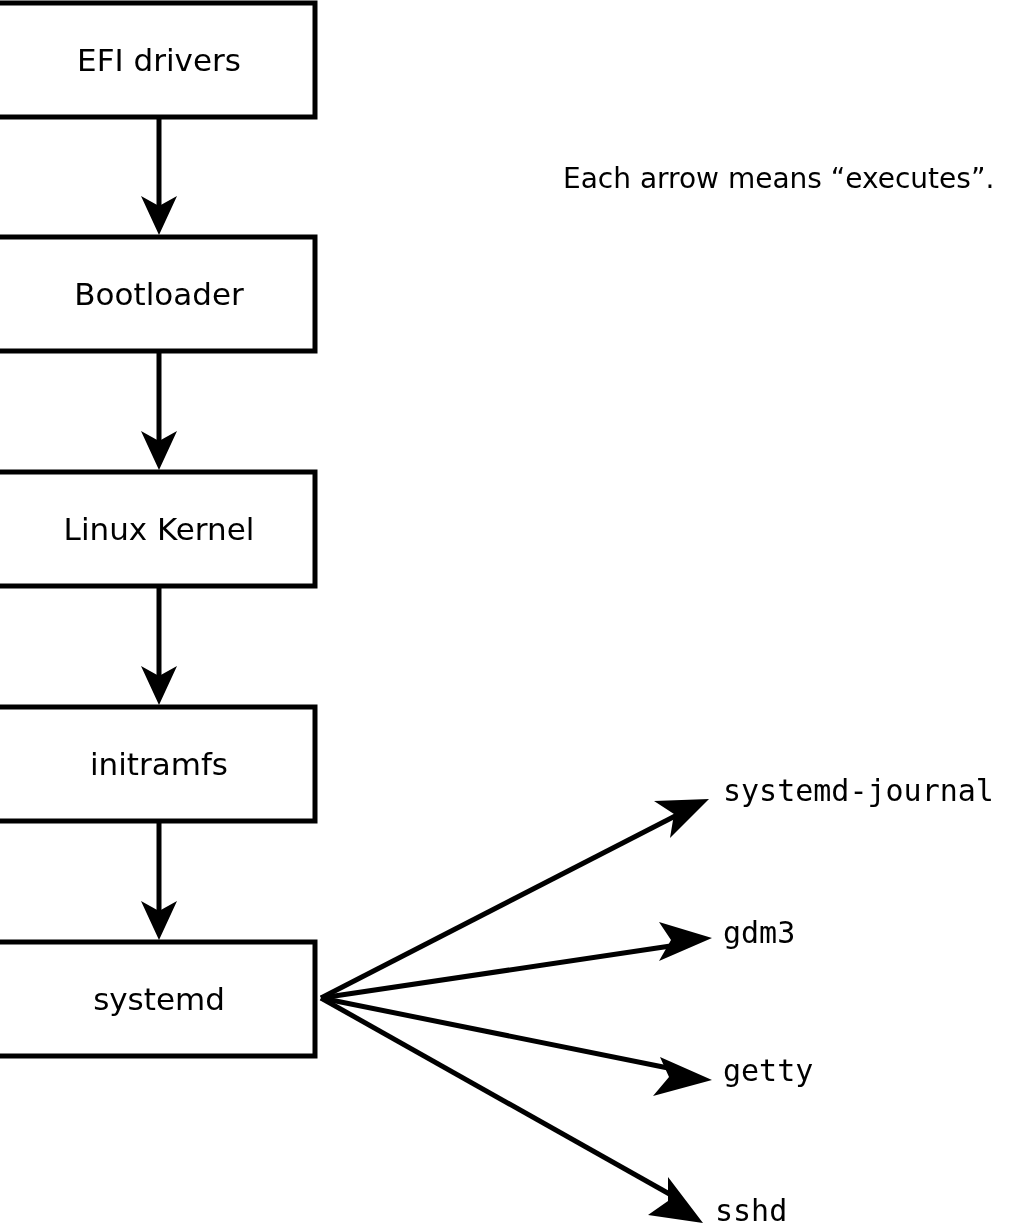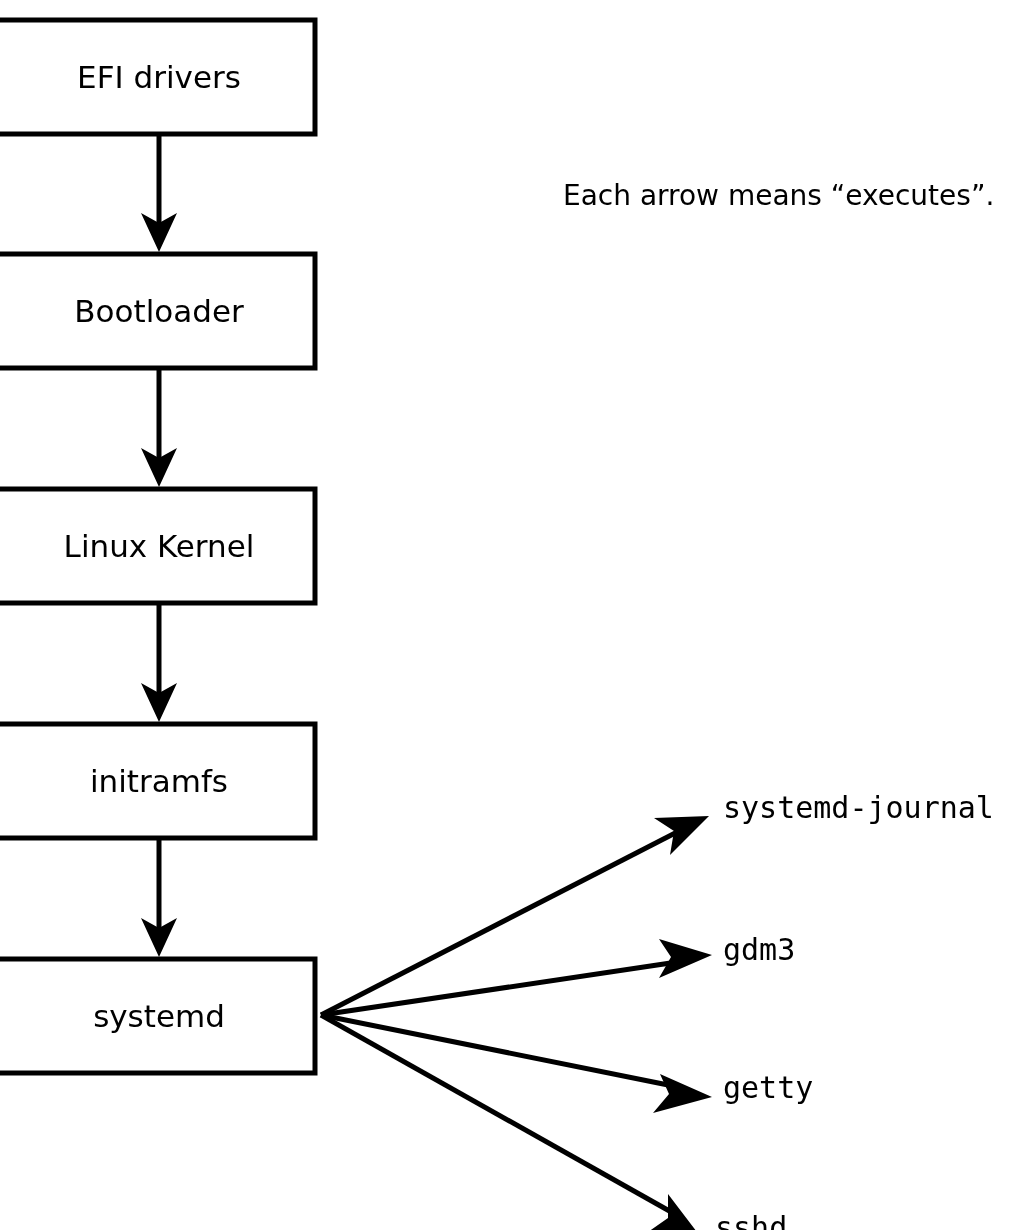--- a/index.html
+++ b/index.html
@@ -11,21 +11,21 @@
     width: 1023px;
     height: 1230px;
     position: relative;
     overflow: hidden;
     font-family: "DejaVu Sans", "Liberation Sans", sans-serif;
   }
 
   #diagram-root {
     position: absolute;
     left: 0;
-    top: 17px;
+    top: 0;
     width: 1023px;
     height: 1204px;
   }
 
   #boot-svg {
     position: absolute;
     left: 0;
     top: 0;
     width: 1023px;
     height: 1230px;

